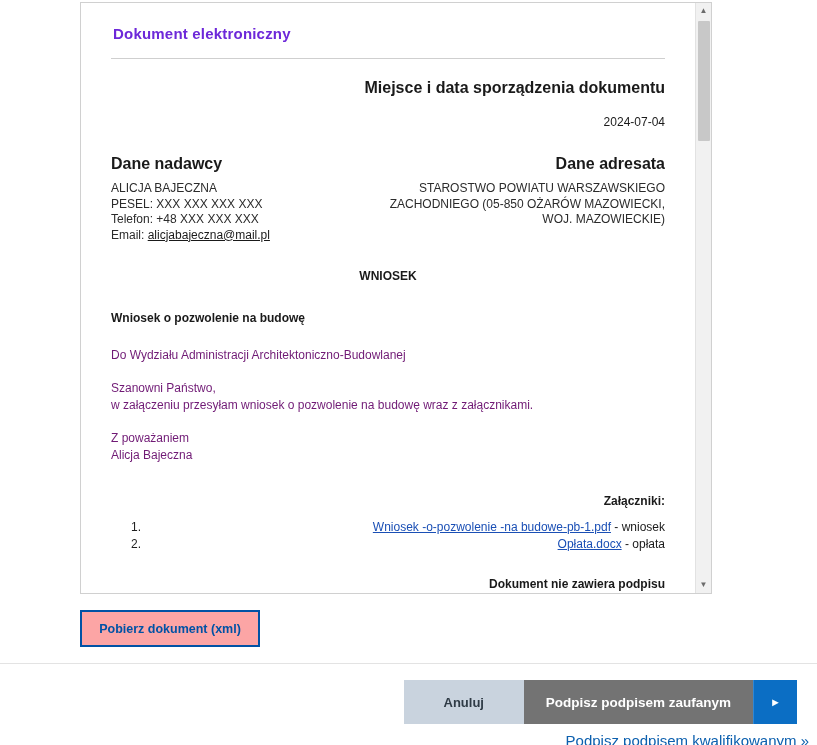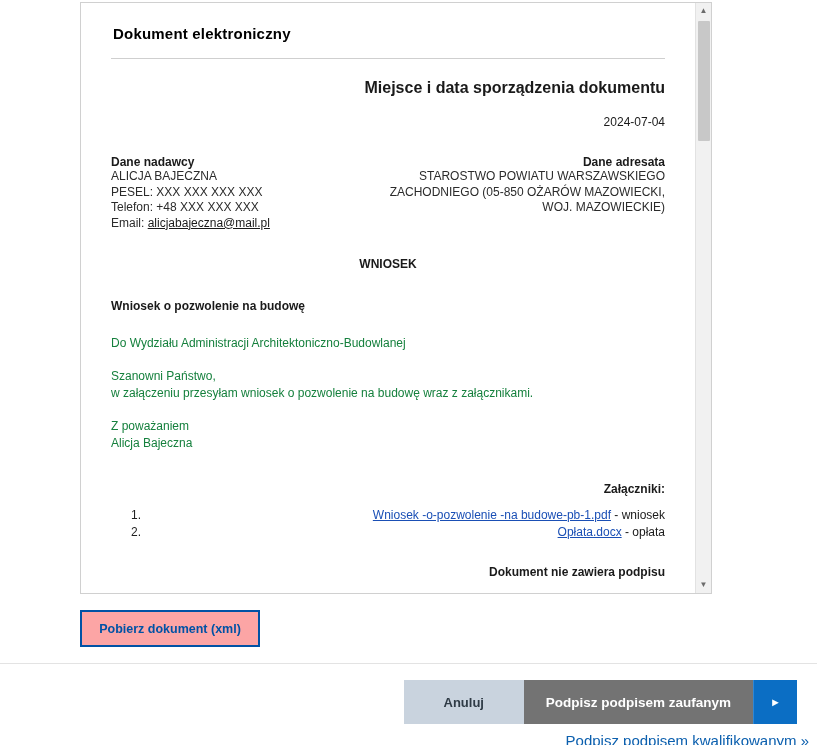--- a/index.html
+++ b/index.html
@@ -71,21 +71,21 @@
     top: 2px;
     height: 120px;
     background: #c8c8c8;
     border-radius: 1px;
   }
 
   
   .doc-title {
     font-size: 15px;
     font-weight: bold;
-    color: #000000;
+    color: #6d28d9;
     margin: 0 0 16px 2px;
     letter-spacing: .2px;
   }
   .rule {
     border: 0;
     border-top: 1px solid #cfcfcf;
     margin: 0 0 20px 0;
   }
 
   .right { text-align: right; }
@@ -102,22 +102,23 @@
 
   .parties {
     display: flex;
     justify-content: space-between;
     gap: 24px;
     margin-bottom: 26px;
   }
   .party-left { width: 46%; }
   .party-right { width: 50%; text-align: right; }
   .party-heading {
-    font-size: 12px;
-    font-weight: bold;
+    font-size: 16px;
+    font-weight: bold;
+    margin-bottom: 8px;
   }
   .party-body {
     font-size: 12px;
     line-height: 15.5px;
     color: #2b2b2b;
   }
   .party-body a {
     color: #1a1a1a;
     text-decoration: underline;
   }
@@ -130,21 +131,21 @@
   }
   .doc-subheading-center {
     text-align: left;
     font-size: 12px;
     font-weight: bold;
     margin: 28px 0 22px 0;
   }
   .body-block {
     font-size: 12px;
     line-height: 17px;
-    color: #15803d;
+    color: #701a75;
     margin-bottom: 16px;
   }
 
   .attach-title {
     text-align: right;
     font-size: 12px;
     font-weight: bold;
     margin: 30px 0 12px 0;
   }
   .attach-list {

